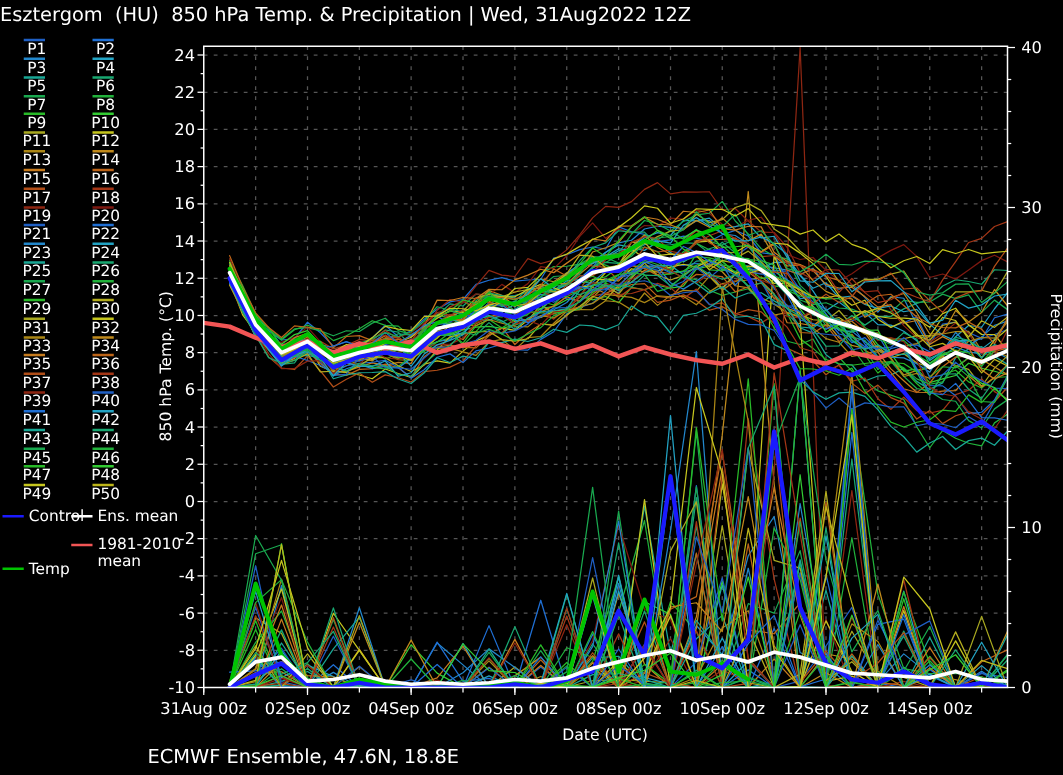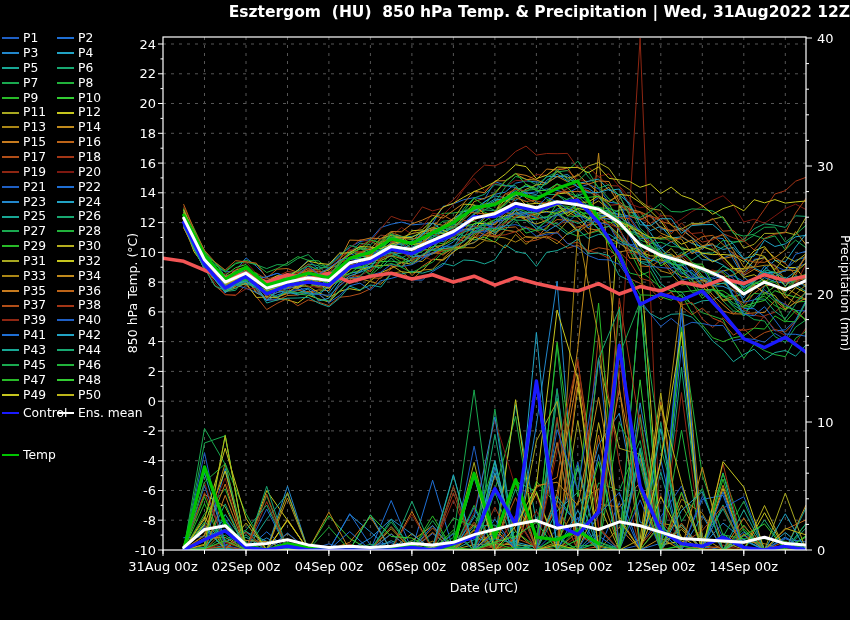--- a/index.html
+++ b/index.html
@@ -1,26 +1,26 @@
 <!DOCTYPE html>
 <html><head>
 <meta charset="utf-8">
 <style>
   html,body{margin:0;padding:0;background:#000;}
   .stage{position:relative;width:850px;height:620px;background:#000;overflow:hidden;
          font-family:"DejaVu Sans","Liberation Sans",sans-serif;color:#fff;}
-  .title{position:absolute;top:3px;left:0;width:850px;text-align:right;
-         font-size:15.5px;font-weight:bold;white-space:pre;}
+  .title{position:absolute;top:3px;left:0;width:850px;text-align:left;
+         font-size:15.5px;font-weight:normal;white-space:pre;}
   #chart{position:absolute;left:0;top:0;}
   #chart text{font-family:"DejaVu Sans","Liberation Sans",sans-serif;fill:#fff;}
   .ticklab{font-size:13px;}
   .axis-title{font-size:12.5px;}
   #legend{position:absolute;left:2px;top:31px;display:grid;
           grid-template-columns:55px 55px;grid-auto-rows:14.85px;}
-  .lrow{display:flex;align-items:center;}
+  .lrow{display:flex;align-items:center;flex-direction:column;}
   .sw{width:17px;height:2px;margin-right:4px;flex:none;display:inline-block;}
   .lb{font-size:12.3px;color:#fff;line-height:1;}
   .lextra{position:absolute;display:flex;align-items:center;}
   .lextra .lb{white-space:nowrap;}
   #clim-entry{align-items:flex-start;}
   #clim-entry .sw{margin-top:7px;}
   #clim-entry .lb{width:72px;white-space:normal;line-height:14px;}
   .footer-left{position:absolute;left:118px;top:596px;font-size:15.5px;}
   .footer-right{position:absolute;left:648px;top:596px;font-size:15.5px;}
 </style>
@@ -234,20 +234,24 @@
       </div>
     </div>
 
   <div class="lextra" style="left:2px;top:407px;">
     <span class="sw" style="background: rgb(26, 26, 255);"></span>
     <span class="lb">Control</span>
   </div>
   <div class="lextra" style="left:57px;top:407px;">
     <span class="sw" style="background: rgb(255, 255, 255);"></span>
     <span class="lb">Ens. mean</span>
+  </div>
+  <div class="lextra" id="clim-entry" style="left:57px;top:428px;">
+    <span class="sw" style="background: rgb(242, 85, 85);"></span>
+    <span class="lb">1981-2010 mean</span>
   </div>
   <div class="lextra" style="left:2px;top:449px;">
     <span class="sw" style="background: rgb(0, 196, 0);"></span>
     <span class="lb">Temp</span>
   </div>
 
   <svg id="chart" width="850" height="620">
     <defs>
       <clipPath id="plot-clip">
           <rect x="163" y="37" width="643" height="513"></rect>
@@ -508,14 +512,15 @@
         <line x1="660.8" y1="550" x2="660.8" y2="556" stroke="#fff" stroke-width="1"></line>
         <text x="660.8" y="571" text-anchor="middle" class="ticklab">12Sep 00z</text>
         <line x1="743.8" y1="550" x2="743.8" y2="556" stroke="#fff" stroke-width="1"></line>
         <text x="743.8" y="571" text-anchor="middle" class="ticklab">14Sep 00z</text>
       </g>
     <text class="axis-title" transform="rotate(-90 137 293)" x="137" y="293" text-anchor="middle">850 hPa Temp. (°C)</text>
     <text class="axis-title" transform="rotate(90 841 293)" x="841" y="293" text-anchor="middle">Precipitation (mm)</text>
     <text class="axis-title" x="484" y="592" text-anchor="middle" font-size="12">Date (UTC)</text>
   </svg>
 
+  <div class="footer-left">ECMWF Ensemble, 47.6N, 18.8E</div>
 
 </div>
 
 </body></html>

